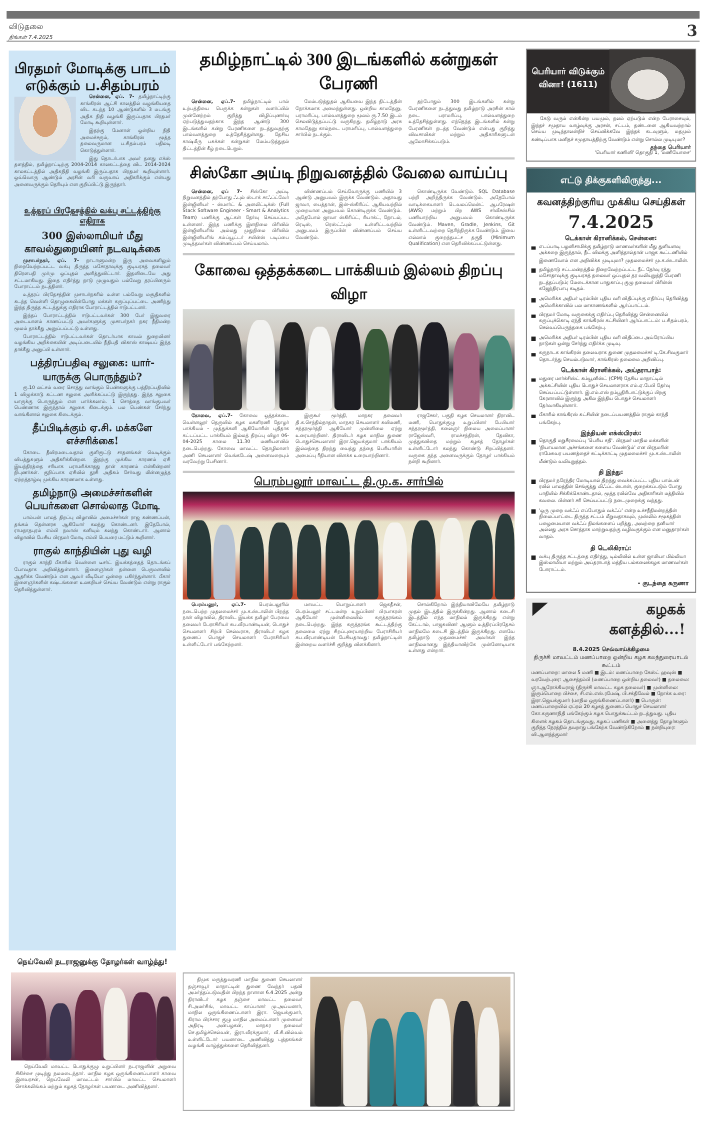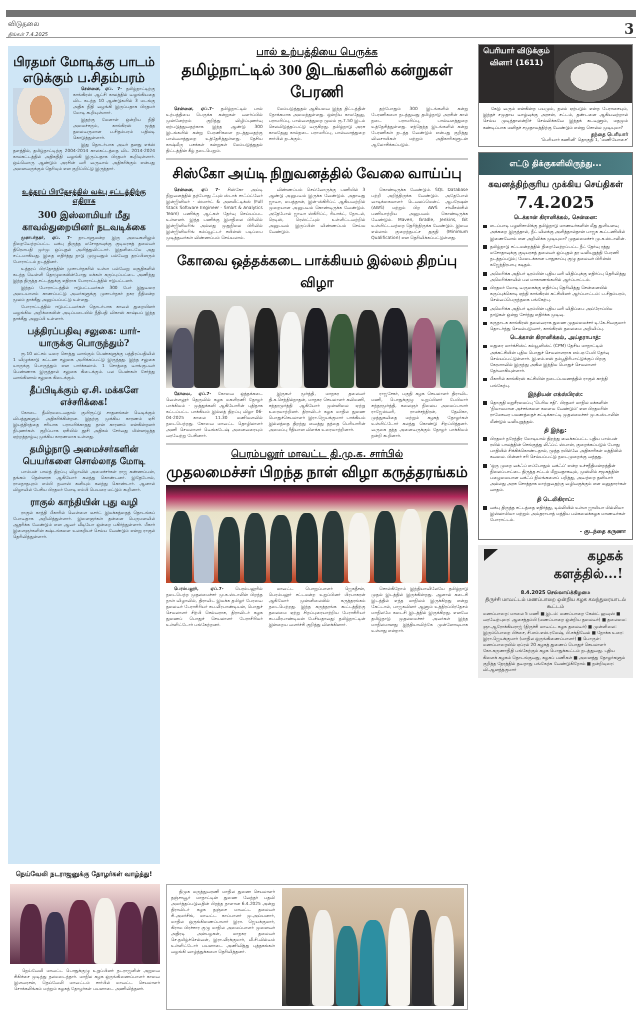--- a/index.html
+++ b/index.html
@@ -37,21 +37,21 @@
   .wish-cap { position: absolute; left: 14px; top: 968px; width: 146px; }
 
   
   .mid-kicker { font-size: 10px; font-weight: bold; text-align: center; text-decoration: underline; margin-top: 2px; font-family: "DejaVu Serif", serif; }
   .mid-head { font-size: 15.5px; line-height: 22px; font-family: Liberation Serif, serif; font-weight: bold; text-align: center; color: #111; }
   .cols3 { display: flex; gap: 6px; }
   .cols3 > div { flex: 1; }
 
   .right-box1 { border: 1px solid #888; background: #fff; }
   .rb1-top { height: 58px; background: #2d2a2a; display: flex; }
-  .rb1-title { width: 75px; color: #fff; font-size: 7.5px; line-height: 12px; font-weight: bold; text-align: center; }
+  .rb1-title { width: 75px; color: #fff; font-size: 7.5px; line-height: 12px; font-weight: bold; text-align: center; padding-top: 14px; }
   .rb1-photo { flex: 1; background: radial-gradient(ellipse at 45% 55%, #e8e4df 0 30%, #6d6a67 31% 55%, #3a3736 56%); }
   .rb1-text { padding: 3px 4px; font-size: 4.3px; line-height: 6.2px; color: #333; }
   .rb1-sign { text-align: right; font-weight: bold; font-size: 5px; }
 
   .right-box2 { border: 1px solid #777; margin-top: 5px; background: #fff; }
   .rb2-banner { height: 22px; background: linear-gradient(90deg, #375a60, #4d7f85); color: #fff; font-size: 8px; font-weight: bold; text-align: center; line-height: 22px; }
   .rb2-title { font-size: 8.5px; font-weight: bold; text-align: center; font-family: "DejaVu Serif", serif; margin-top: 4px; }
   .rb2-date { font-size: 16px; font-weight: bold; text-align: center; font-family: "DejaVu Serif", serif; margin: 3px 0 1px; }
   .rb2-dateline { font-size: 5.5px; font-weight: bold; text-align: center; margin: 2px 0; }
   .rb2-list { list-style: none; padding: 0 4px; }
@@ -134,21 +134,20 @@
   <div class="fig" style="left:84px;width:22px;height:66px;background:#f4f1ea;"></div>
   <div class="fig" style="left:108px;width:24px;height:62px;background:#5e2a48;"></div>
   <div class="fig" style="left:132px;width:16px;height:58px;background:#4a2a3c;"></div>
 </div>
 <div class="wish-cap txt">
     <p>நெய்வேலி மாவட்ட பொதுக்குழு உறுப்பினர் நடராஜனின் அறுவை சிகிச்சை முடிந்து நலமடைந்தார். மாநில கழக ஒருங்கிணைப்பாளர் காவை இளவரசன், நெய்வேலி மாவட்டம் சார்பில் மாவட்ட செயலாளர் சொக்கலிங்கம் மற்றும் கழகத் தோழர்கள் பயனாடை அணிவித்தனர்.</p>
   </div>
 
 <div class="col-mid">
   <div>
-    <div class="mid-kicker">பால் உற்பத்தியை பெருக்க</div>
     <div class="mid-head">தமிழ்நாட்டில் 300 இடங்களில் கன்றுகள் பேரணி</div>
     <div class="cols3 txt" style="margin-top:3px;">
       <div>
           <p><span class="lead">சென்னை, ஏப்.7-</span> <span>தமிழ்நாட்டில் பால் உற்பத்தியை பெருக்க கன்றுகள் வளர்ப்பில் முன்னேற்றம் குறித்து விழிப்புணர்வு ஏற்படுத்துவதற்காக இந்த ஆண்டு 300 இடங்களில் கன்று பேரணிகளை நடத்துவதற்கு பால்வளத்துறை உத்தேசித்துள்ளது. தேசிய காஷ்மீரு பசுக்கள் கன்றுகள் மேம்படுத்துதல் திட்டத்தின் கீழ் நடைபெறும்.</span></p>
         </div>
       <div>
           <p>மேம்படுத்துதல் ஆகியவை இந்த திட்டத்தின் நோக்கமாக அமைந்துள்ளது. ஒன்றிய காமதேனு, பராமரிப்பு, பால்வளத்துறை மூலம் ரூ.7.50 இடம் செலவிடுத்தப்பட்டு வருகிறது. தமிழ்நாடு அரசு காமதேனு கால்நடை பராமரிப்பு, பால்வளத்துறை சார்பில் நடக்கும்.</p>
         </div>
       <div>
           <p>தற்போதும் 300 இடங்களில் கன்று பேரணிகளை நடத்துவது தமிழ்நாடு அரசின் கால் நடை பராமரிப்பு, பால்வளத்துறை உத்தேசித்துள்ளது. எந்தெந்த இடங்களில் கன்று பேரணிகள் நடத்த வேண்டும் என்பது குறித்து விவசாயிகள் மற்றும் அதிகாரிகளுடன் ஆலோசிக்கப்படும்.</p>
@@ -197,21 +196,20 @@
         </div>
       <div>
           <p>ராஜசேகர், பகுதி கழக செயலாளர் திராவிட மணி, பொதுக்குழு உறுப்பினர் பேபியார் சுந்தரமூர்த்தி, கலைஞர் நிலைய அமைப்பாளர் ராஜேஸ்வரி, ராமச்சந்திரன், தேவிகா, முத்துகவிதை மற்றும் கழகத் தோழர்கள் உள்ளிட்டோர் கலந்து கொண்டு சிறப்பித்தனர். வருகை தந்த அனைவருக்கும் தோழர் பாக்கியம் நன்றி கூறினார்.</p>
         </div>
     </div>
   </div>
   <div class="rule"></div>
 
   <div>
     <div class="mid-kicker">பெரம்பலூர் மாவட்ட தி.மு.க. சார்பில்</div>
-    <div class="mid-head" style="font-size:15px;">முதலமைச்சர் பிறந்த நாள் விழா கருத்தரங்கம்</div>
     <div class="photo" style="height:98px;margin:2px 0 3px;background:linear-gradient(180deg,#2a1a22 0%,#b32a5c 12%,#e8e2c8 28%,#efe9d6 55%,#c04a2c 96%);">
       <div class="fig" style="left:4px;width:22px;height:72px;background:#283a3a"></div>
       <div class="fig" style="left:28px;width:20px;height:68px;background:#b7c3d3"></div>
       <div class="fig" style="left:52px;width:22px;height:66px;background:#283a3a"></div>
       <div class="fig" style="left:78px;width:22px;height:70px;background:#2c3c3c"></div>
       <div class="fig" style="left:104px;width:22px;height:68px;background:#2a3a3a"></div>
       <div class="fig" style="left:130px;width:22px;height:70px;background:#243434"></div>
       <div class="fig" style="left:156px;width:22px;height:72px;background:#2c3a3a"></div>
       <div class="fig" style="left:182px;width:22px;height:70px;background:#f5f3ee"></div>
       <div class="fig" style="left:208px;width:22px;height:72px;background:#283838"></div>

